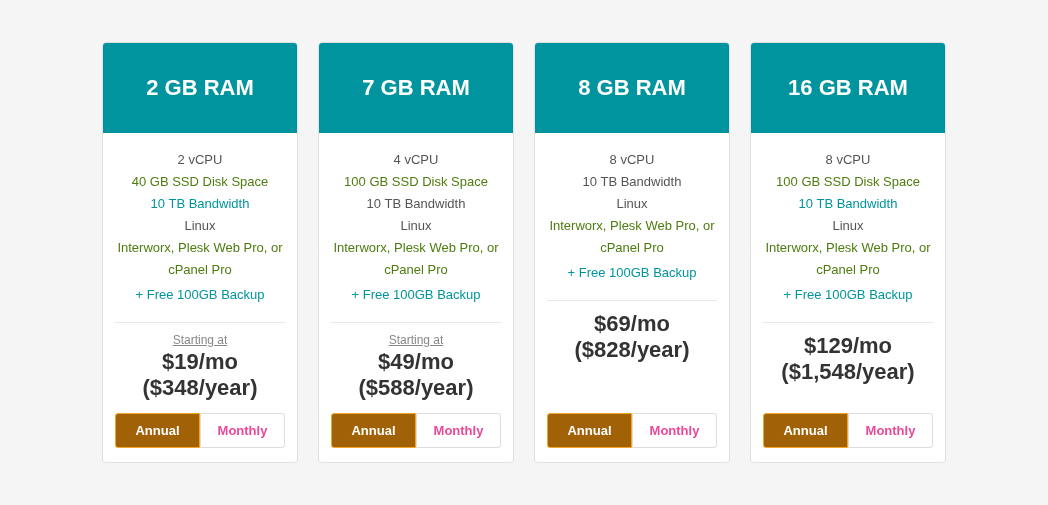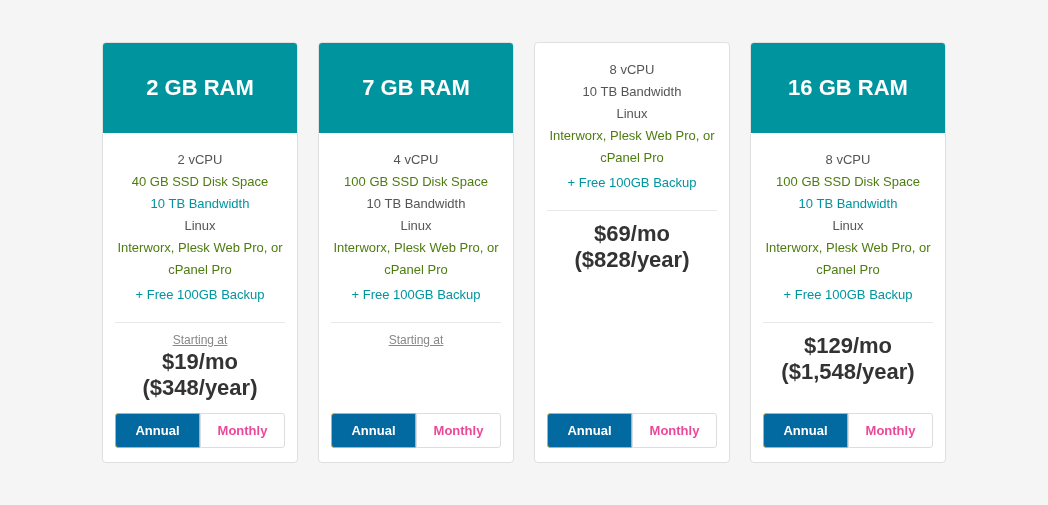--- a/index.html
+++ b/index.html
@@ -86,21 +86,21 @@
       flex: 1;
       padding: 9px 0;
       font-size: 13px;
       font-weight: bold;
       cursor: pointer;
       border: 1px solid #ddd;
       background: #fff;
       color: #ec4899;
     }
     .toggle-btn.active {
-      background: #0369a1;
+      background: #a16207;
       color: #fff;
       border-color: #f5a623;
     }
     .toggle-btn:first-child {
       border-radius: 3px 0 0 3px;
     }
     .toggle-btn:last-child {
       border-radius: 0 3px 3px 0;
     }
     .free-backup {
@@ -135,27 +135,29 @@
       <div class="card-header">7 GB RAM</div>
       <div class="card-body">
         <p class="spec-item">4 vCPU</p>
         <p class="spec-item orange">100 GB SSD Disk Space</p>
         <p class="spec-item">10 TB Bandwidth</p>
         <p class="spec-item">Linux</p>
         <p class="spec-item orange">Interworx, Plesk Web Pro, or cPanel Pro</p>
         <p class="free-backup">+ Free 100GB Backup</p>
         <hr class="divider">
         <p class="starting-at">Starting at</p>
+        <p class="price">$49/mo ($588/year)</p>
         <div class="billing-toggle">
           <button class="toggle-btn active">Annual</button>
           <button class="toggle-btn">Monthly</button>
         </div>
       </div>
     </div>
     <div class="pricing-card">
+      <div class="card-header">8 GB RAM</div>
       <div class="card-body">
         <p class="spec-item">8 vCPU</p>
         <p class="spec-item">10 TB Bandwidth</p>
         <p class="spec-item">Linux</p>
         <p class="spec-item orange">Interworx, Plesk Web Pro, or cPanel Pro</p>
         <p class="free-backup">+ Free 100GB Backup</p>
         <hr class="divider">
         <p class="price">$69/mo ($828/year)</p>
         <div class="billing-toggle">
           <button class="toggle-btn active">Annual</button>

